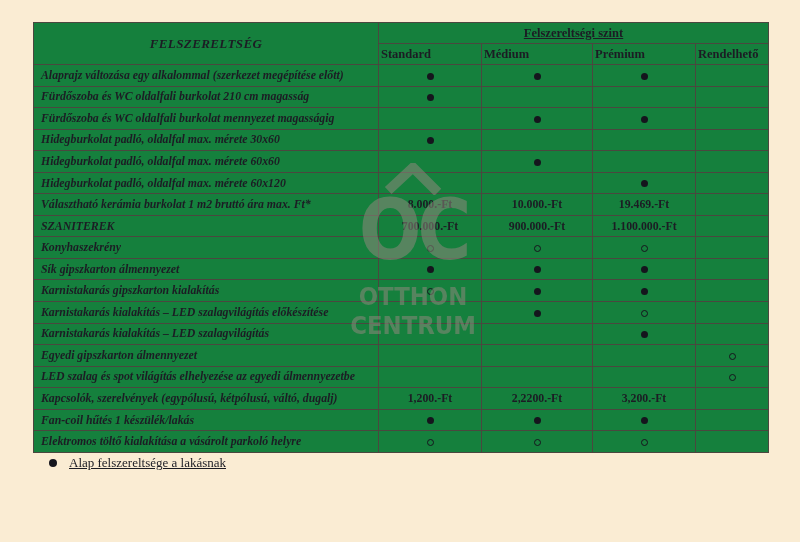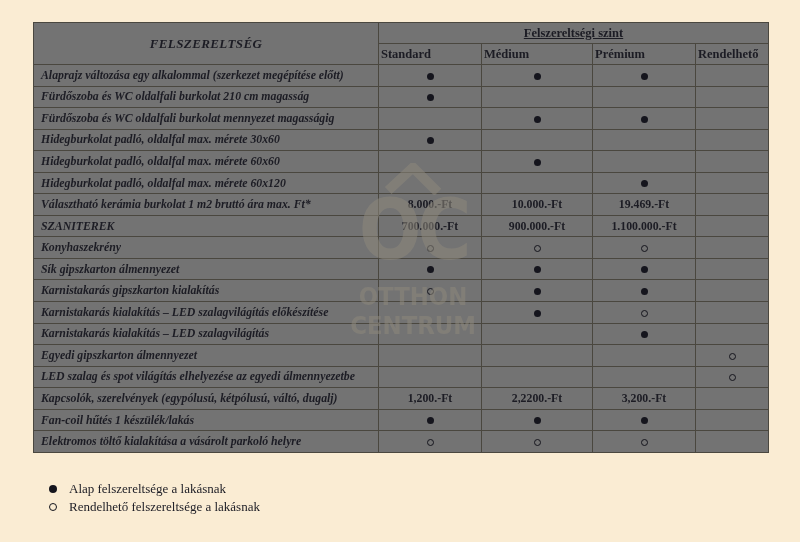--- a/index.html
+++ b/index.html
@@ -10,21 +10,21 @@
     color:#1c1c24;
     position:relative;
     overflow:hidden;
   }
   .page { position:absolute; inset:0; }
 
   table.equip {
     position:absolute; left:33px; top:22px;
     width:735px; height:431px;
     border-collapse:collapse; table-layout:fixed;
-    background:#737373;
+    background:#15803d;
   }
   .equip th, .equip td {
     border:1px solid #4a473f;
     padding:0 2px;
     height:20px;
     vertical-align:middle;
     overflow:hidden;
     white-space:nowrap;
   }
   .feature-head {
@@ -62,22 +62,23 @@
   .wm-monogram {
     font-size:84px; font-weight:bold; line-height:0.95;
     letter-spacing:-5px;
     transform:scaleX(0.88);
     margin-top:-4px;
   }
   .wm-line { font-size:24px; font-weight:bold; line-height:1.22; letter-spacing:0px; transform:scaleX(0.95); }
   .wm-gap { height:12px; }
 
   .legend {
-    position:absolute; left:49px; top:480px;
+    position:absolute; left:49px; top:454px;
     font-size:13px;
+    text-decoration:underline;
   }
   .legend-row { display:flex; align-items:center; height:18px; }
   .legend .sym.filled { width:8px; height:8px; }
   .legend .sym.hollow { width:6px; height:6px; border-width:1.5px; }
   .legend-text { margin-left:12px; }
 </style>
 </head>
 <body>
 
 <div class="page">
@@ -242,19 +243,15 @@
     <div class="wm-gap"></div>
     <div class="wm-line">OTTHON</div>
     <div class="wm-line">CENTRUM</div>
   </div>
 
   <div class="legend">
     <div class="legend-row">
       <span class="sym filled"></span>
       <span class="legend-text">Alap felszereltsége a lakásnak</span>
     </div>
-    <div class="legend-row">
-      <span class="sym hollow"></span>
-      <span class="legend-text">Rendelhető felszereltsége a lakásnak</span>
-    </div>
   </div>
 
 </div>
 
 </body></html>

